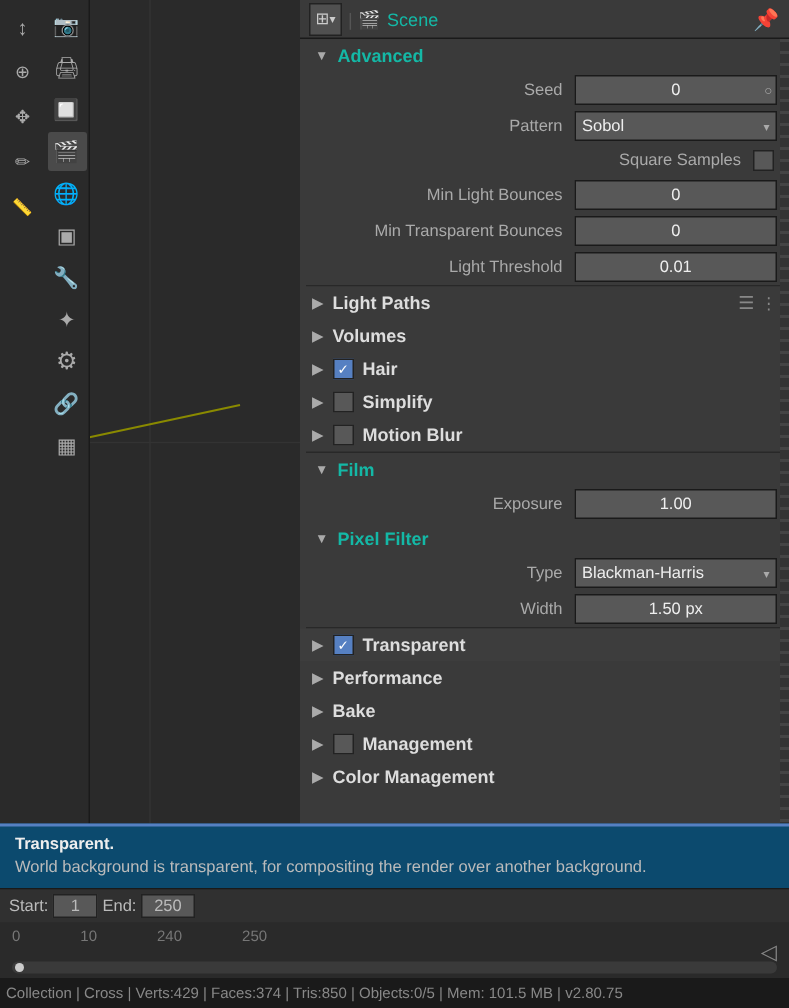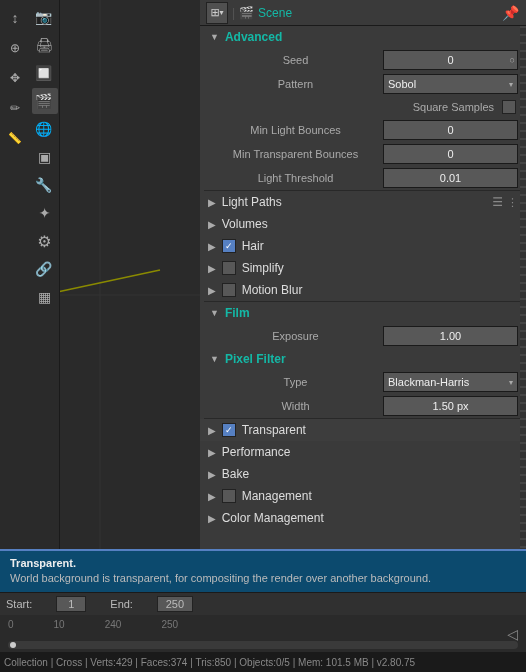--- a/index.html
+++ b/index.html
@@ -48,21 +48,21 @@
     }
 
     .section-header .arrow {
       margin-right: 6px;
       font-size: 10px;
       color: #aaa;
     }
 
     .section-header .label {
       font-size: 12px;
-      font-weight: normal;
+      font-weight: bold;
       color: #ddd;
       text-align: center;
     }
 
     .section-header .list-icon {
       margin-left: auto;
       color: #888;
       font-size: 12px;
     }
 
@@ -70,21 +70,21 @@
     .prop-row {
       display: flex;
       align-items: center;
       padding: 2px 8px 2px 16px;
       min-height: 22px;
     }
 
     .prop-label {
       color: #aaa;
       font-size: 11px;
-      text-align: center;
+      text-align: right;
       flex: 1;
       padding-right: 8px;
     }
 
     .prop-value {
       background: #585858;
       border: 1px solid #1a1a1a;
       color: #eee;
       font-size: 11px;
       width: 120px;
@@ -269,21 +269,21 @@
     }
 
     .anim-bar-top {
       height: 22px;
       background: #303030;
       display: flex;
       align-items: center;
       padding: 0 6px;
       font-size: 11px;
       color: #bbb;
-      gap: 24px;
+      gap: 3px;
     }
 
     .anim-bar-timeline {
       height: 38px;
       position: relative;
       background: #2a2a2a;
     }
 
     .timeline-numbers {
       display: flex;

